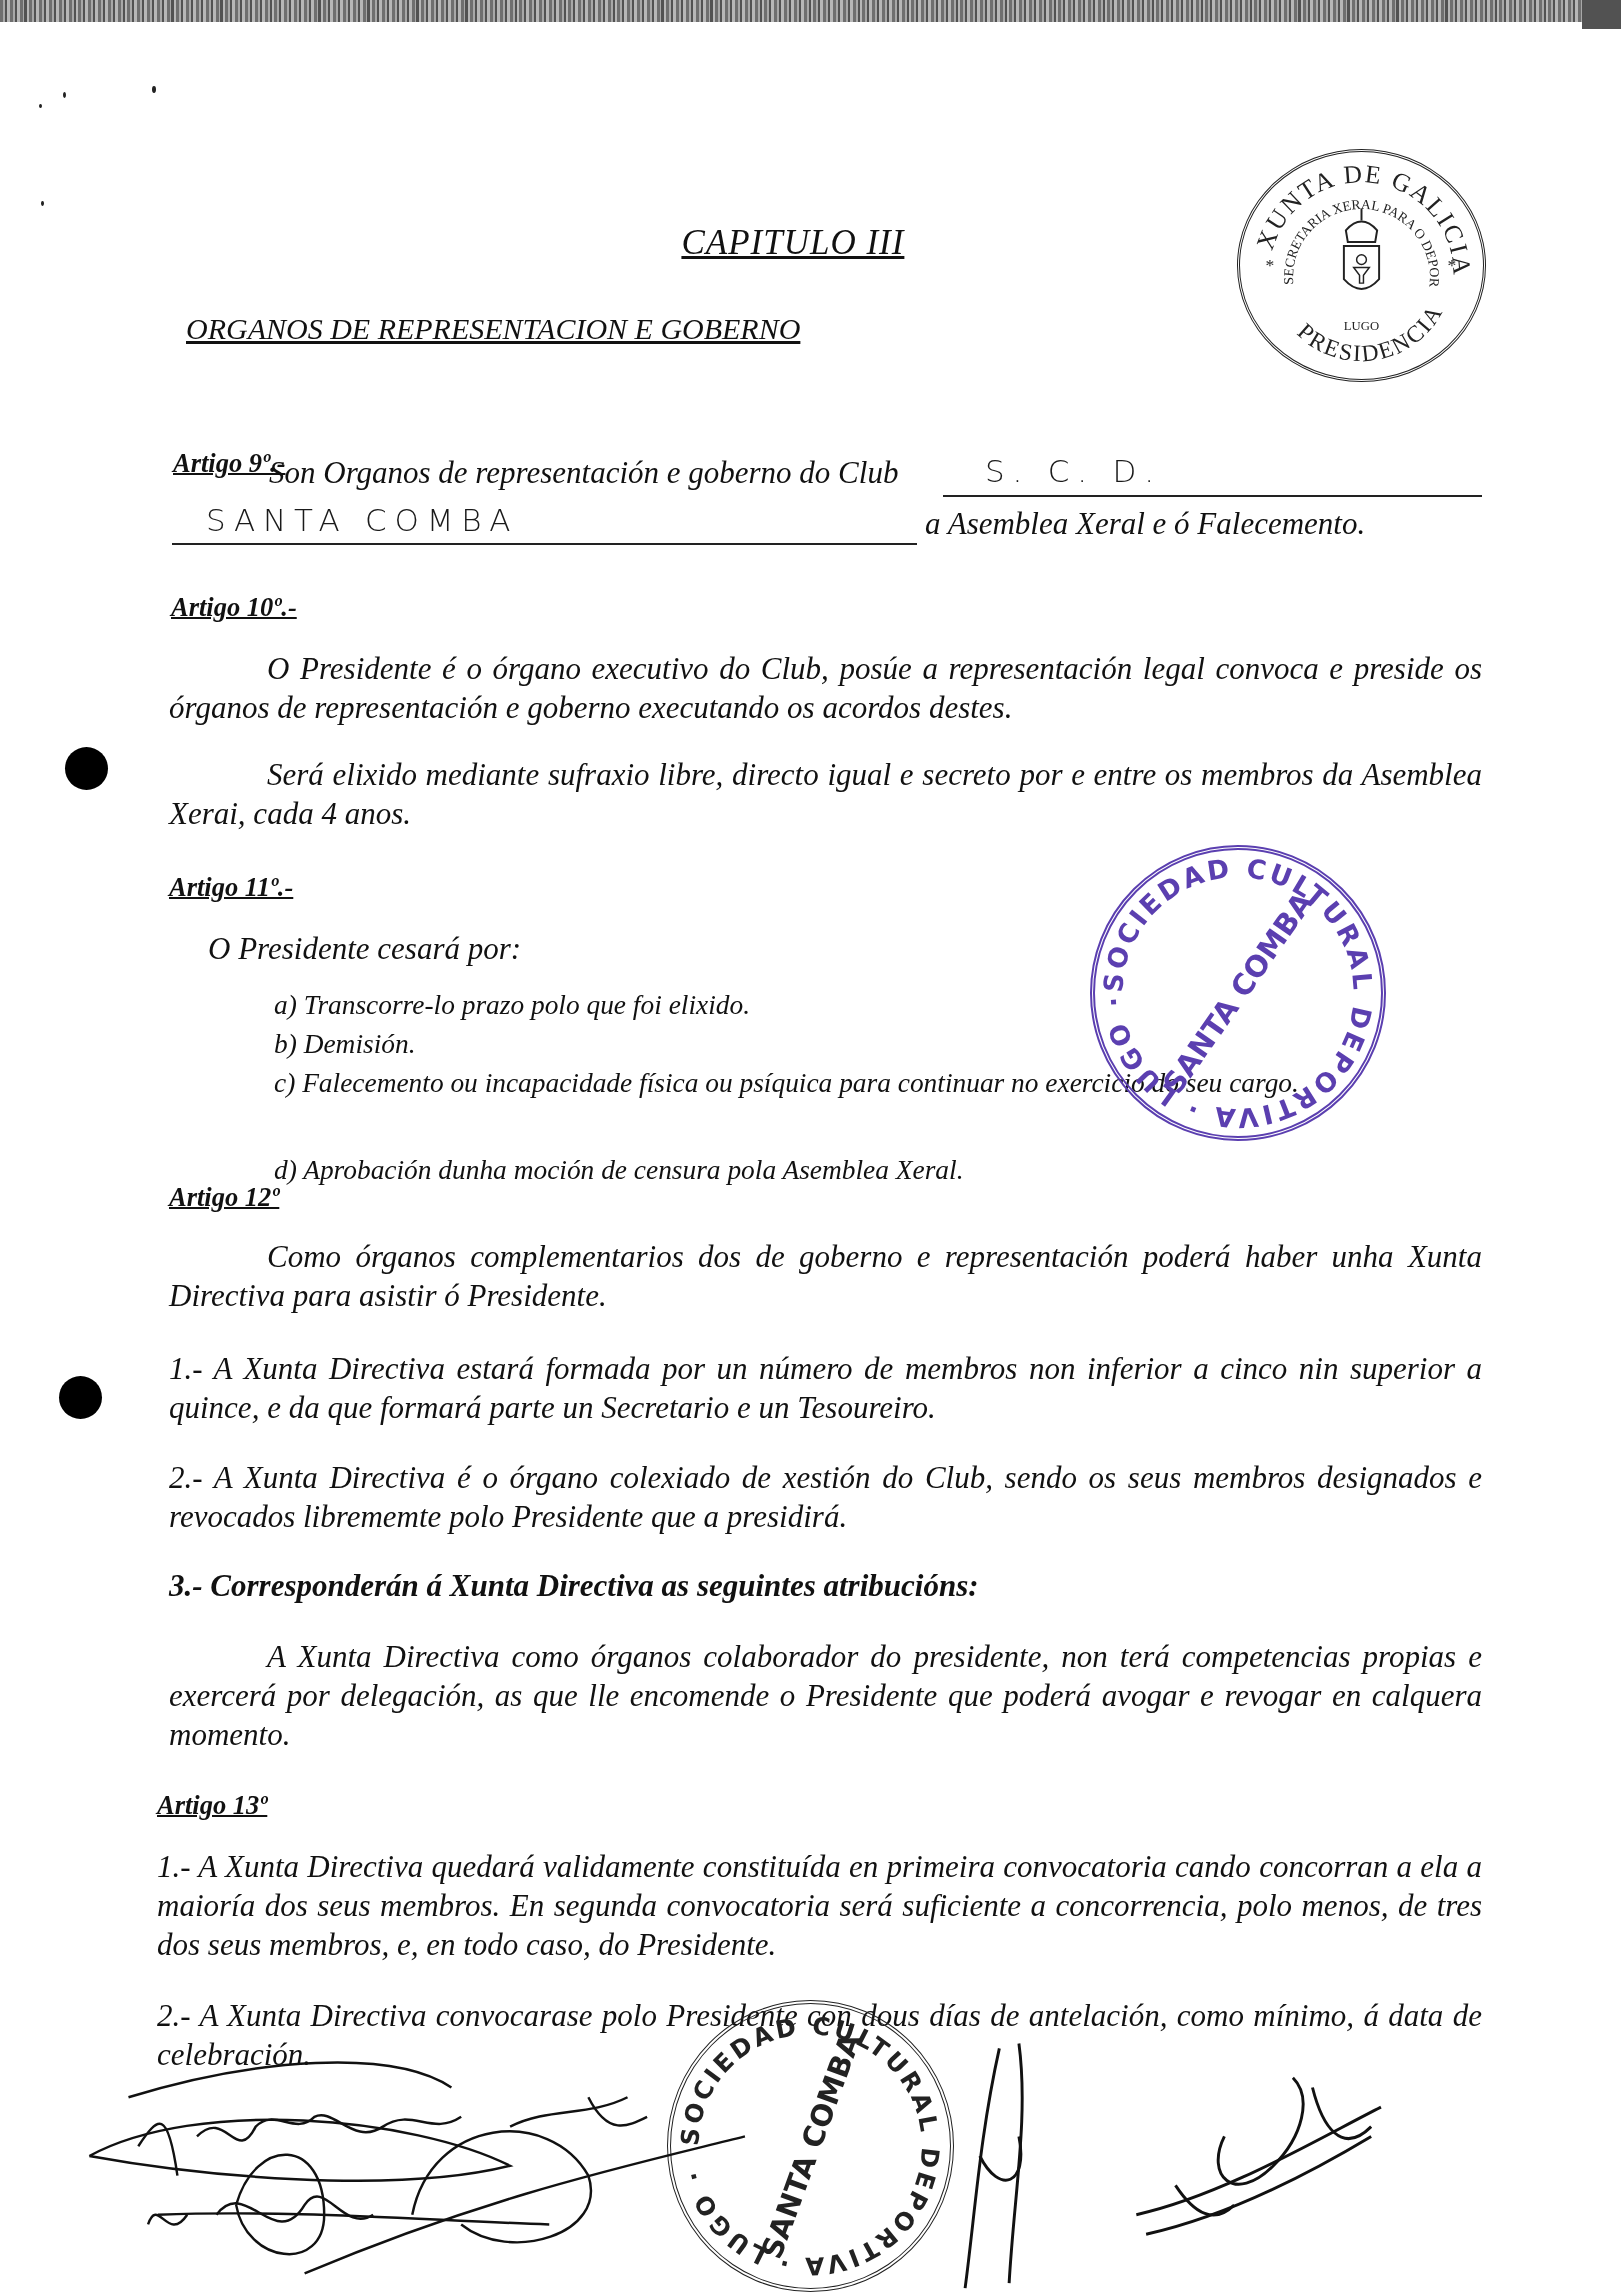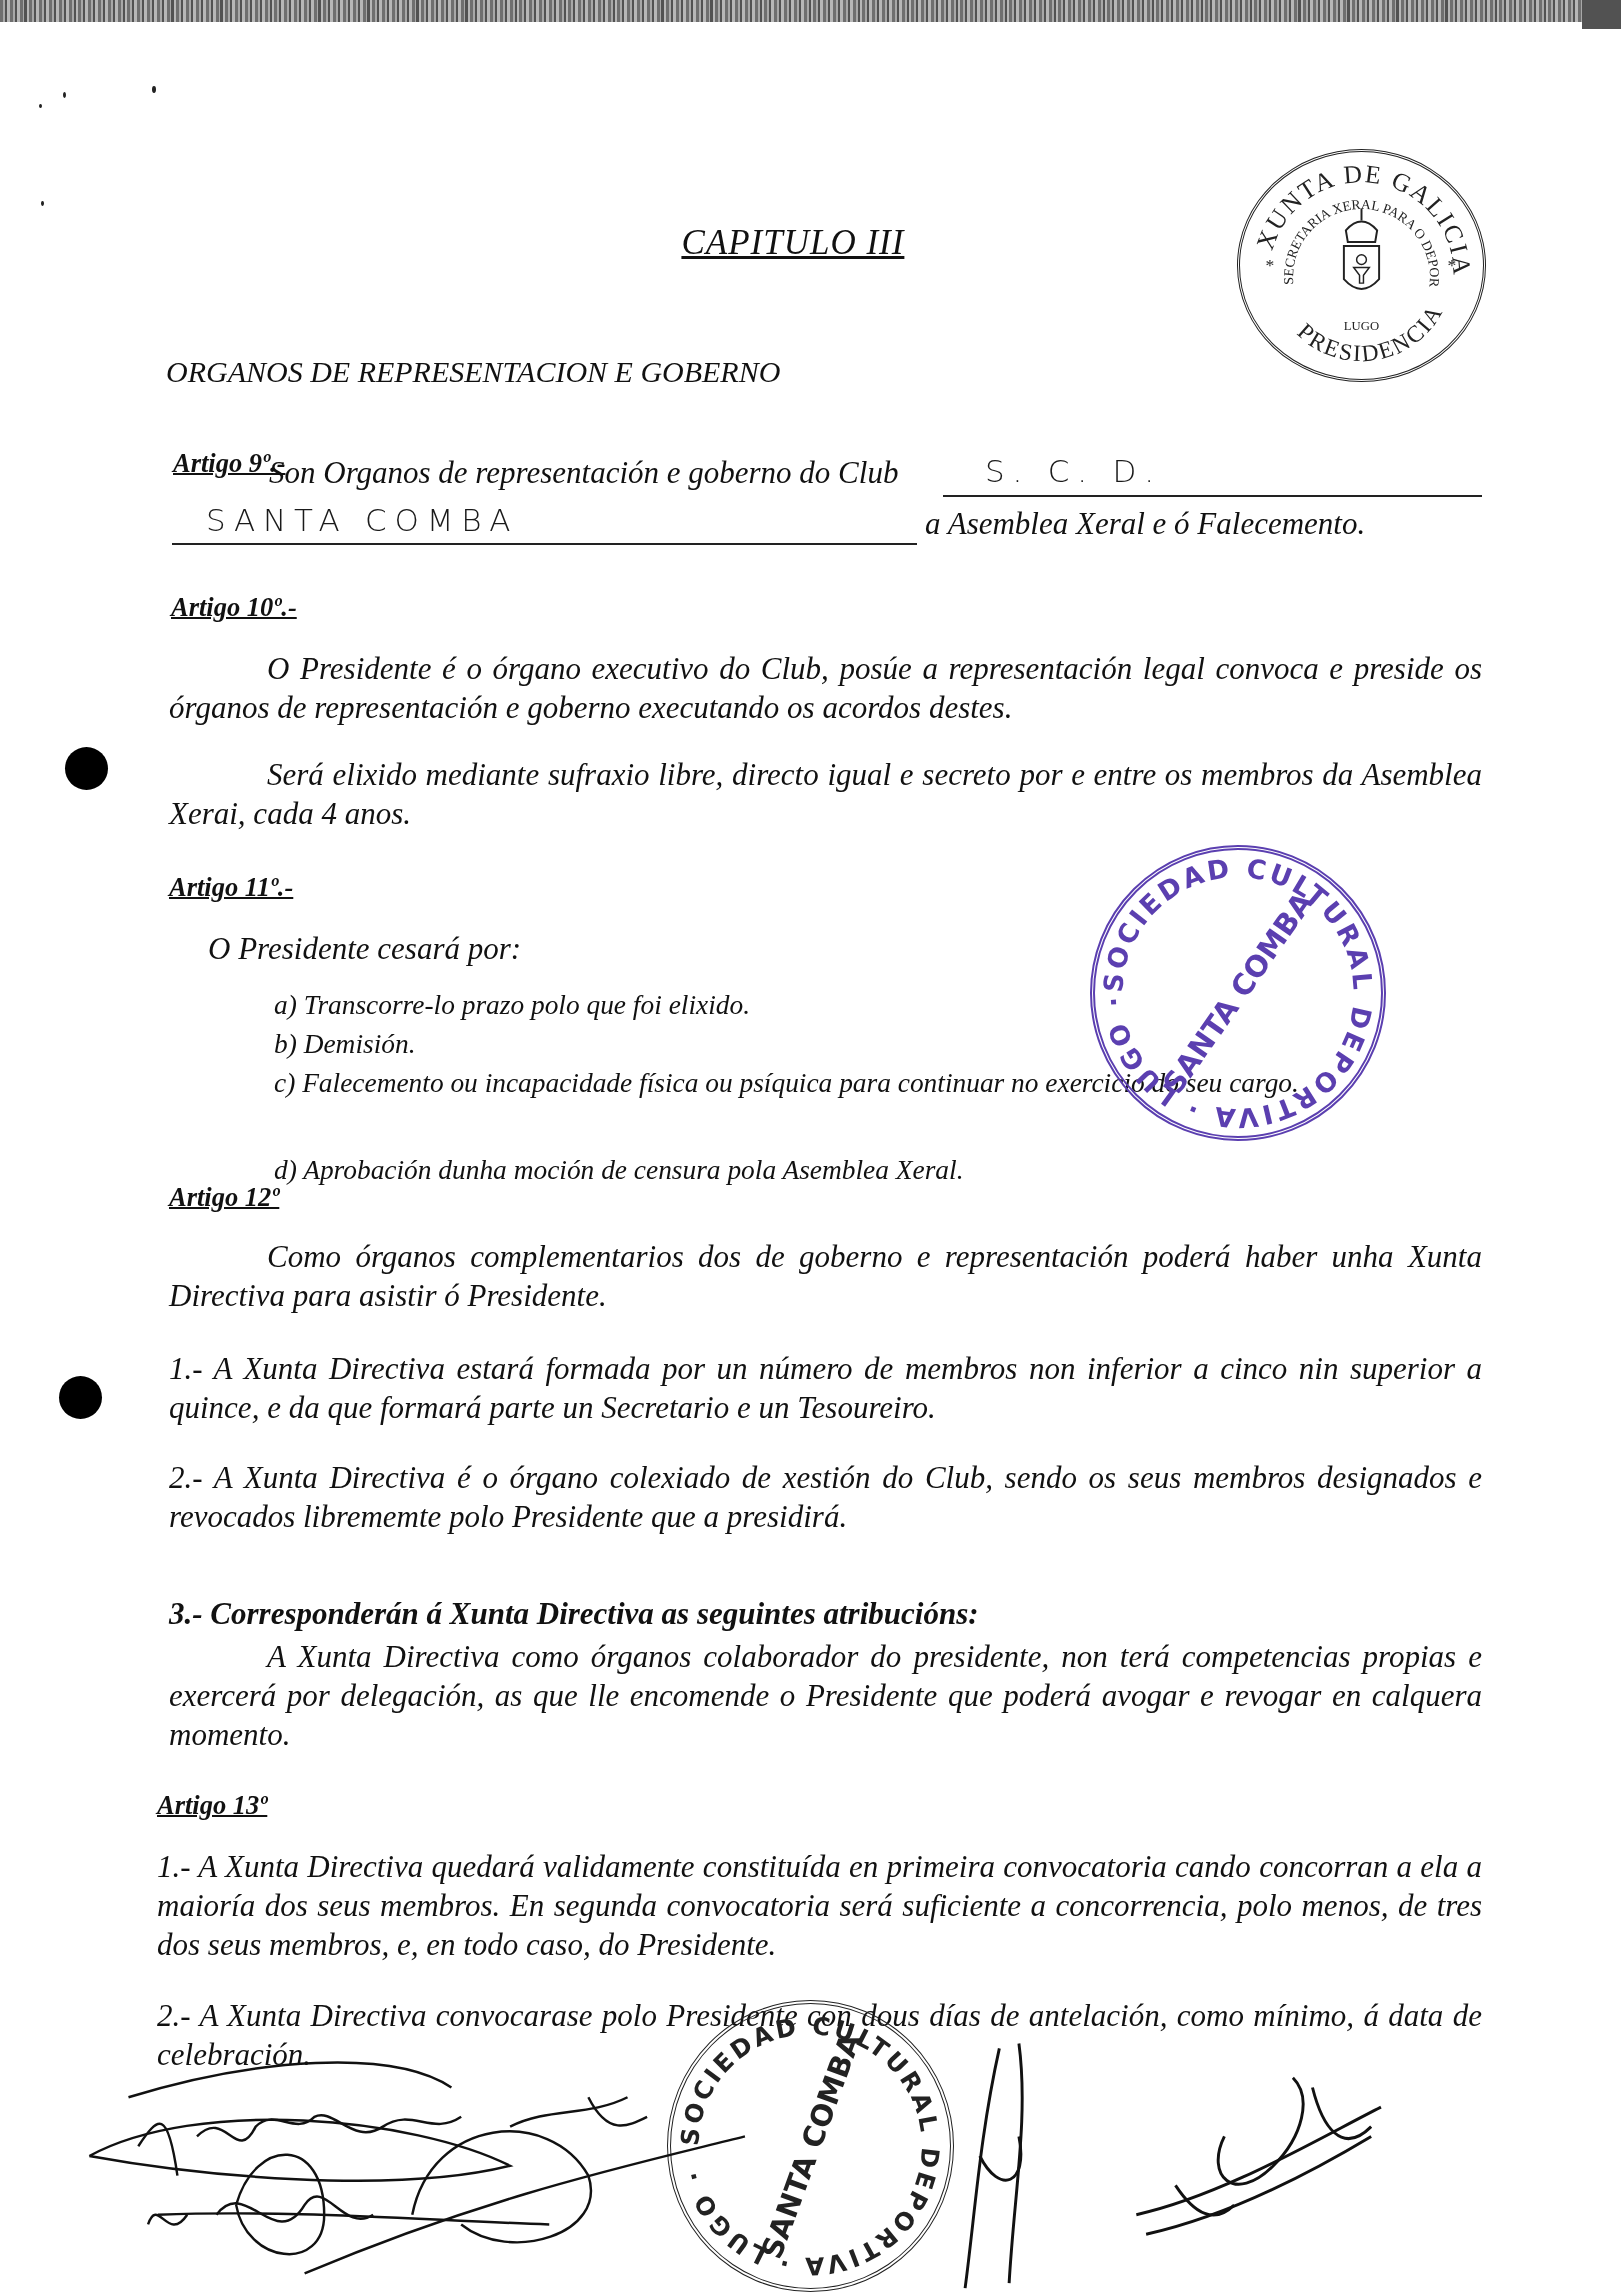--- a/index.html
+++ b/index.html
@@ -18,22 +18,22 @@
     content:""; position:absolute; right:0; top:0; width:39px; height:29px; background:#333;
   }
   .speck { position:absolute; background:#222; border-radius:50%; }
   .punch { position:absolute; width:43px; height:43px; background:#000; border-radius:50%; }
   .chapter {
     position:absolute; left:0; width:100%; top:223px; text-align:center;
     font-size:35px; font-style:italic; text-decoration:underline; text-decoration-thickness:2.9px;
     letter-spacing:1px; transform:translateX(-17.6px);
   }
   .section-title {
-    position:absolute; left:166px; top:312px;
-    font-size:30px; font-style:italic; text-decoration-thickness:2.9px;margin-top:43px;
+    position:absolute; left:186px; top:312px;
+    font-size:30px; font-style:italic; text-decoration:underline; text-decoration-thickness:2.9px;
   }
   .art {
     position:absolute; font-size:26.5px; font-style:italic; font-weight:bold;
     text-decoration:underline; text-decoration-thickness:2px;
   }
   .p {
     position:absolute; left:169px; width:1313px;
     font-size:31px; font-style:italic; line-height:39px; text-align:justify;
   }
   .indent { text-indent:98px; }
@@ -124,21 +124,21 @@
       </defs>
     <text font-family="DejaVu Sans, sans-serif" font-size="27" font-weight="bold" fill="#5b3fb0" letter-spacing="3"><textPath href="#pRing" startOffset="0%">SOCIEDAD CULTURAL DEPORTIVA · LUGO ·</textPath></text>
   </svg>
   <div class="stamp-center" style="color:#5b3fb0;">SANTA COMBA</div>
 </div>
 
 <div class="art" style="left:169px;top:1182px;">Artigo 12º</div>
 <div class="p indent" style="top:1237px;">Como órganos complementarios dos de goberno e representación poderá haber unha Xunta Directiva para asistir ó Presidente.</div>
 <div class="p" style="top:1349px;">1.- A Xunta Directiva estará formada por un número de membros non  inferior a cinco nin superior a quince, e da que formará parte un Secretario e un Tesoureiro.</div>
 <div class="p" style="top:1458px;">2.- A Xunta Directiva é o órgano colexiado de xestión do Club, sendo os seus membros designados e revocados librememte polo Presidente que a presidirá.</div>
-<div class="p bold" style="top:1566px;margin-top:28px;">3.- Corresponderán á Xunta Directiva as seguintes atribucións:</div>
+<div class="p bold" style="top:1566px;">3.- Corresponderán á Xunta Directiva as seguintes atribucións:</div>
 <div class="p indent" style="top:1637px;">A Xunta Directiva como órganos colaborador do presidente, non terá competencias propias e exercerá por delegación, as que lle encomende o Presidente que poderá avogar e revogar en calquera momento.</div>
 
 <div class="art" style="left:157px;top:1790px;">Artigo 13º</div>
 <div class="p" style="top:1847px;left:157px;width:1325px;">1.- A  Xunta Directiva quedará validamente constituída en primeira convocatoria cando concorran a ela a maioría dos seus membros. En segunda convocatoria será suficiente a concorrencia, polo menos, de tres dos seus membros, e, en todo caso, do Presidente.</div>
 <div class="p" style="top:1996px;left:157px;width:1325px;">2.- A Xunta Directiva convocarase polo Presidente con dous días de antelación, como mínimo, á data de celebración.</div>
 
 <div class="stamp-sig stamp">
   <svg width="279" height="284" viewBox="0 0 285 290">
     <defs>
         <path id="bRing" d="M 142 145 m -114 0 a 114 114 0 1 1 228 0 a 114 114 0 1 1 -228 0"></path>

